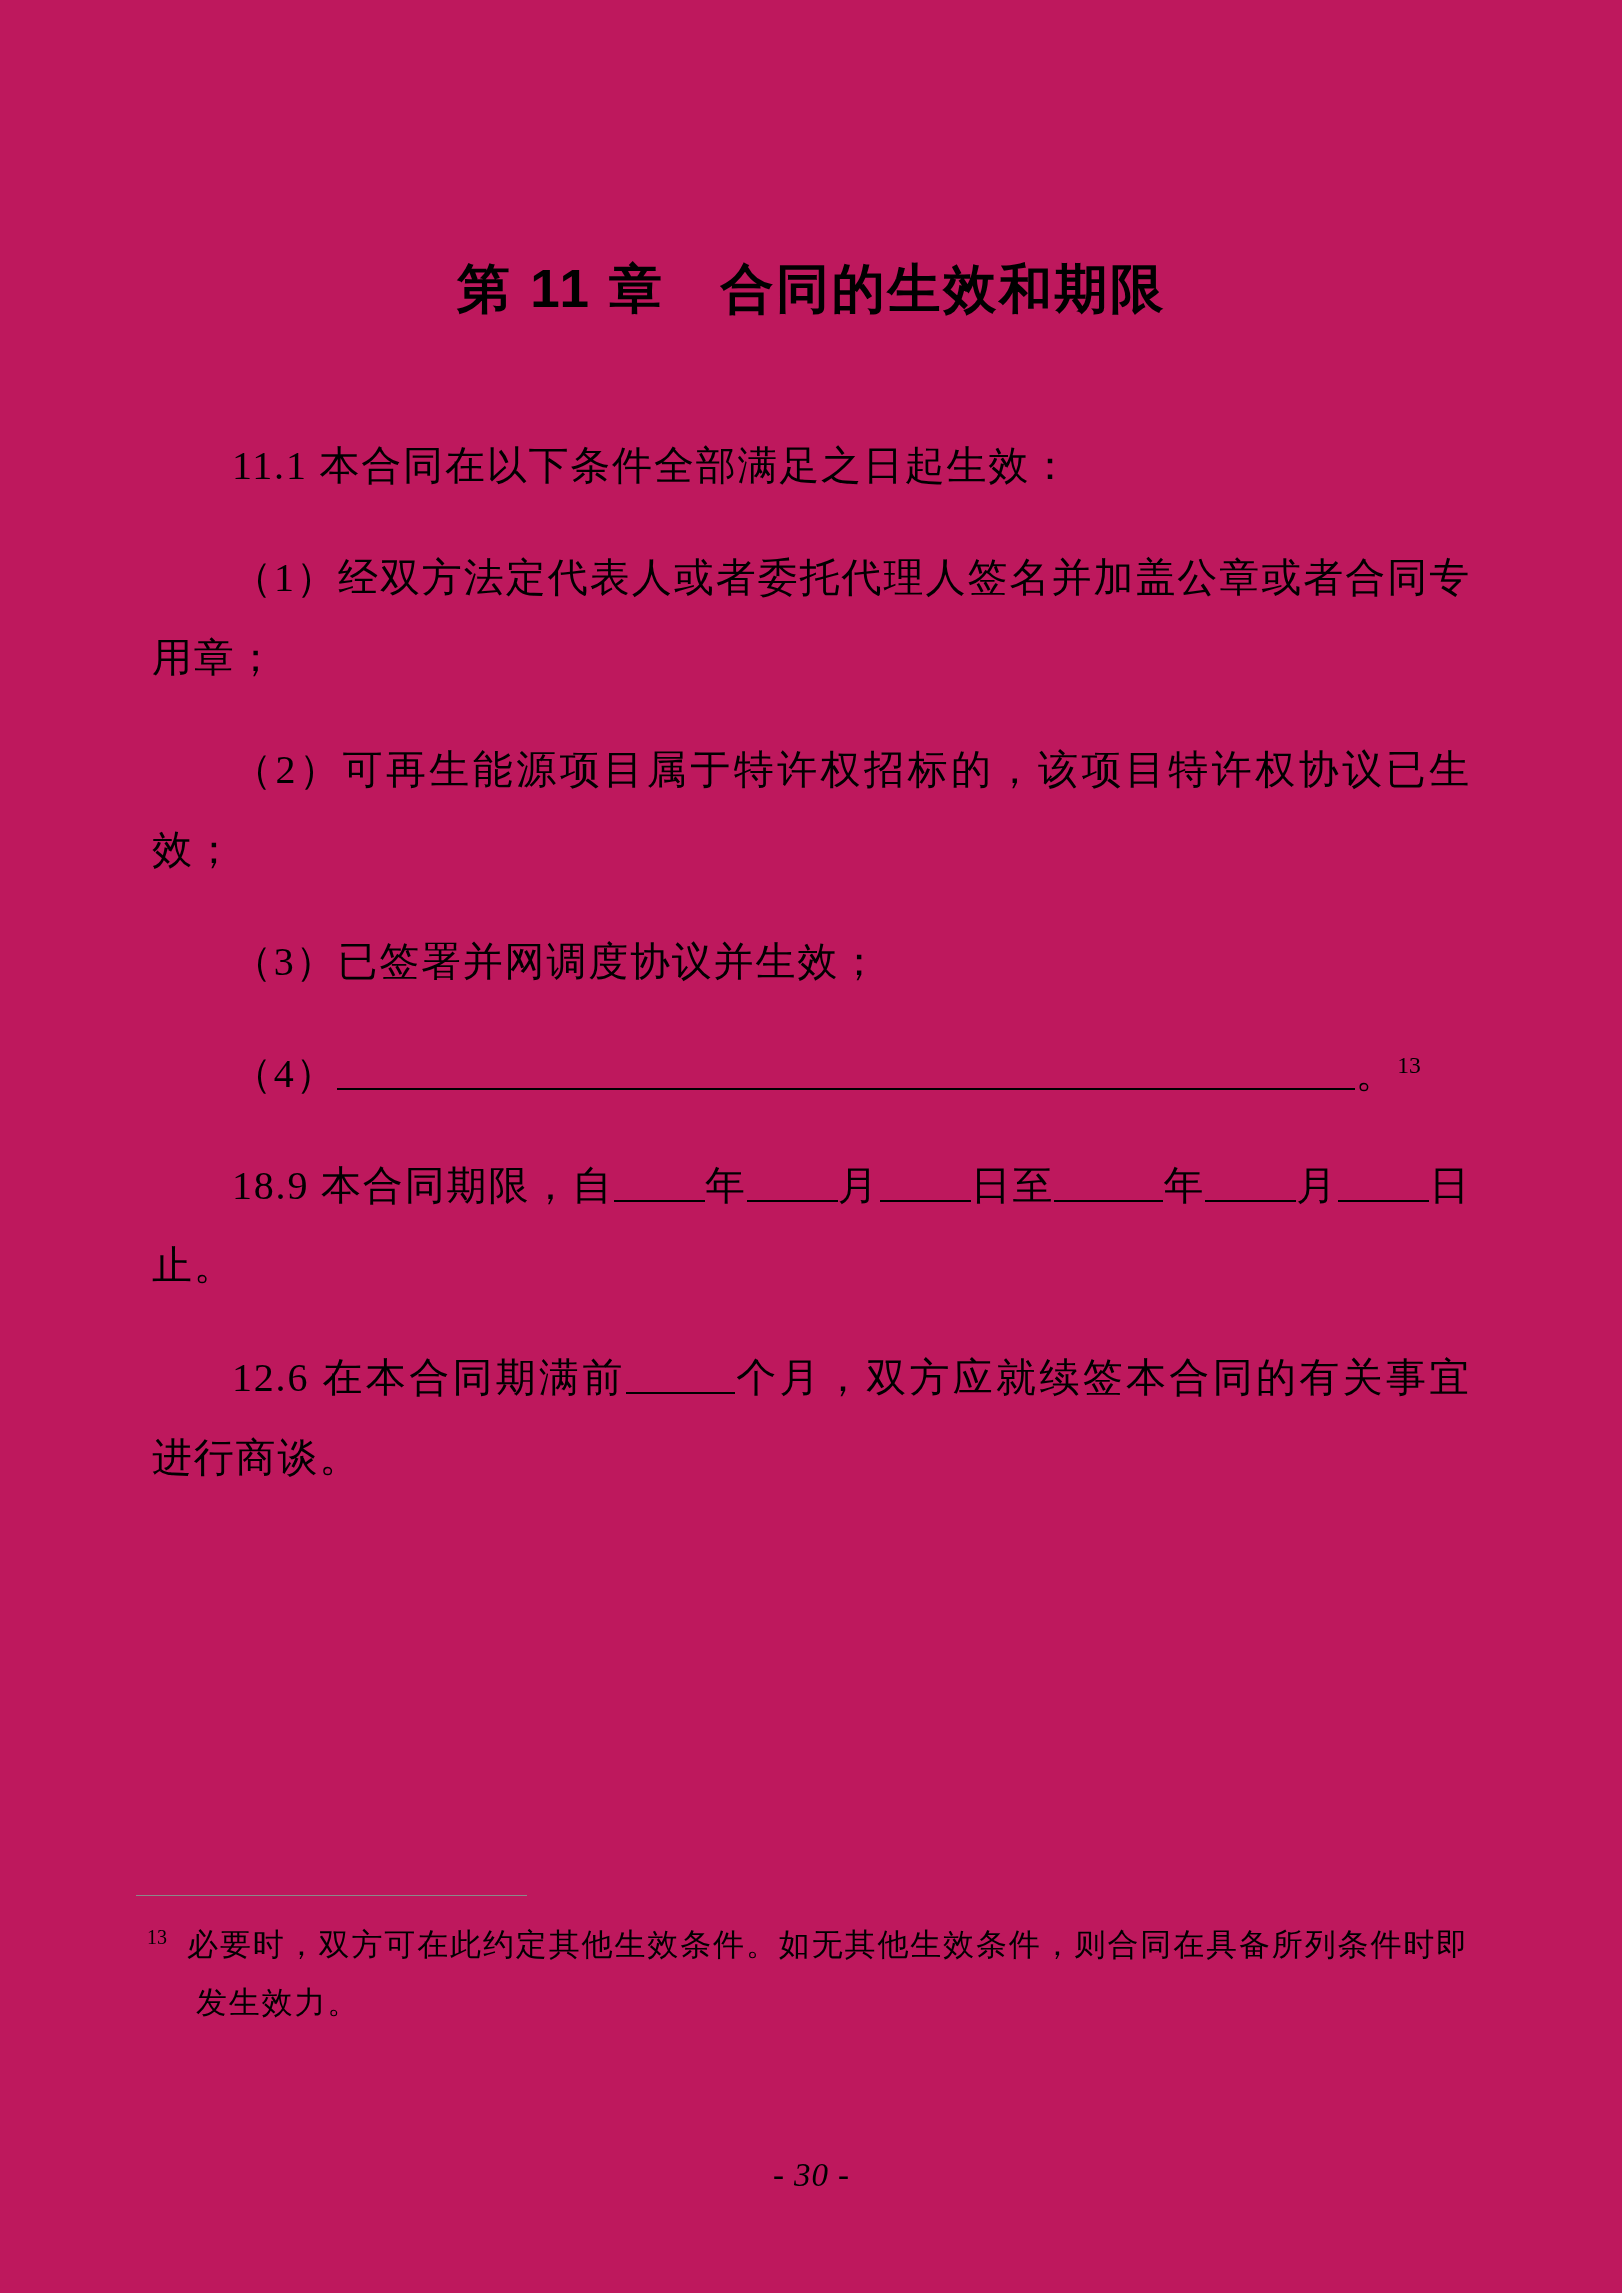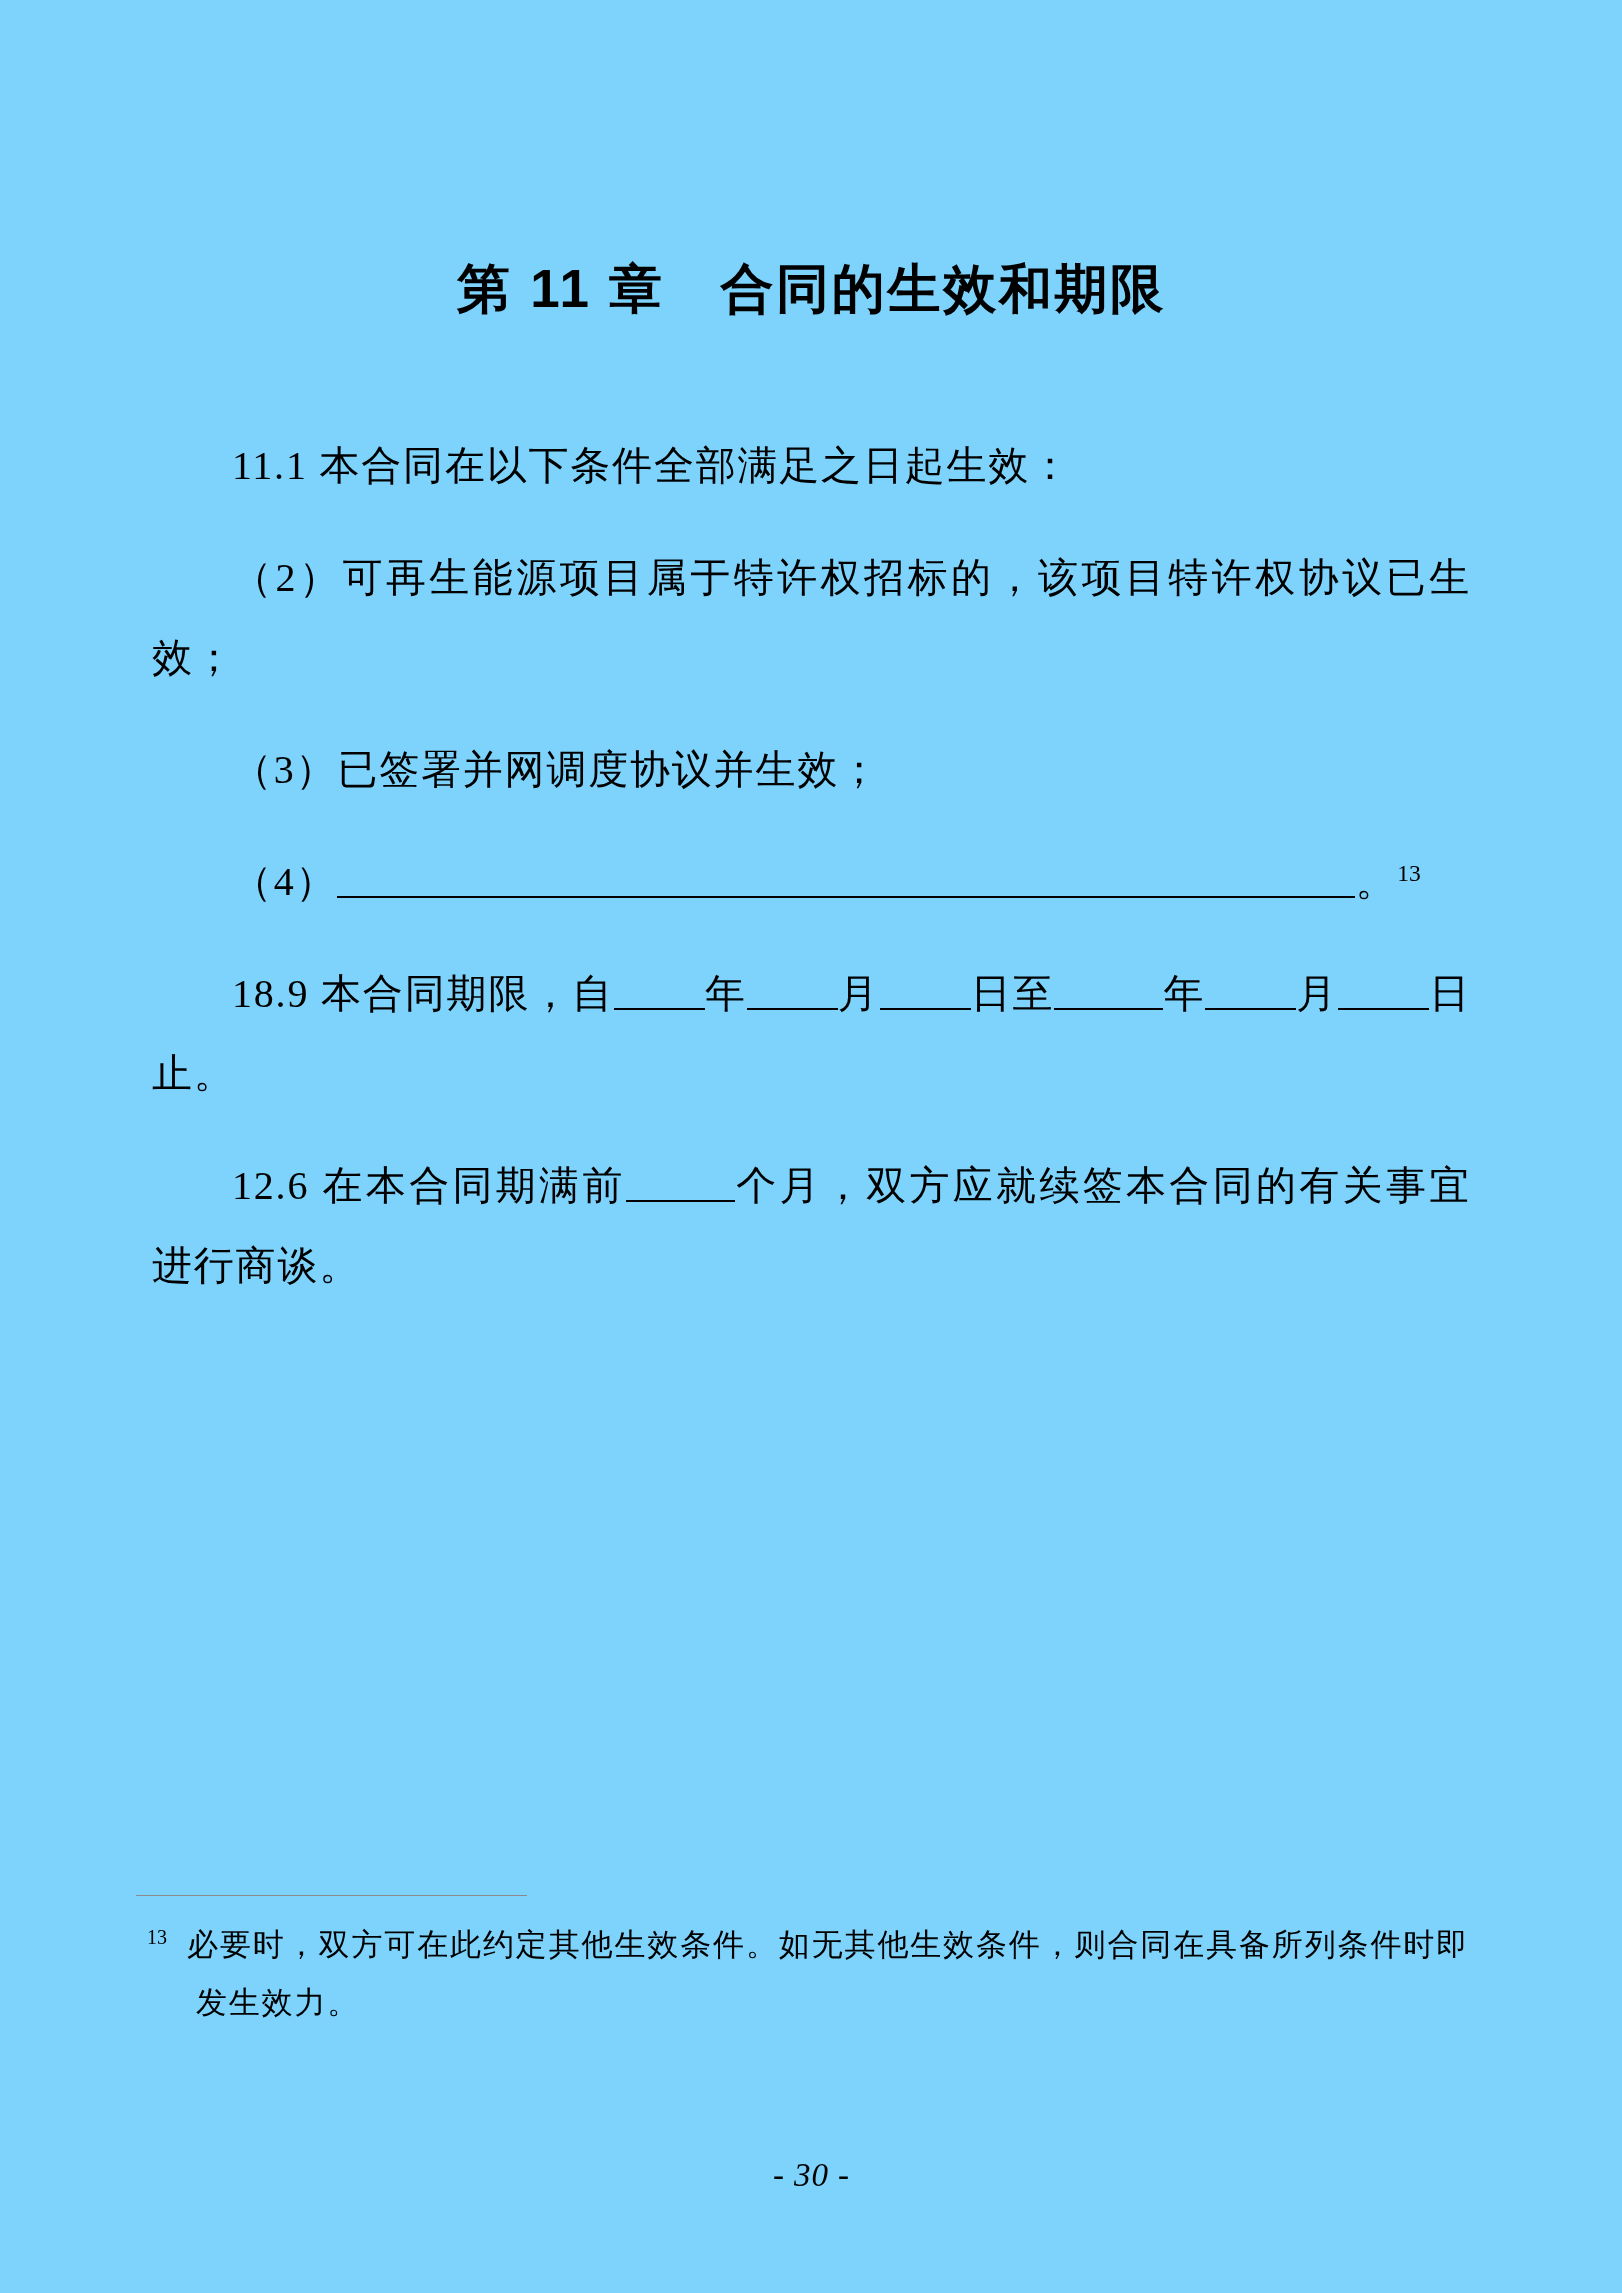--- a/index.html
+++ b/index.html
@@ -5,21 +5,21 @@
   html, body {
     margin: 0;
     padding: 0;
     background: #ffffff;
   }
   .page {
     position: relative;
     width: 1623px;
     height: 2294px;
     margin: 0 auto;
-    background: #7dd3fc;
+    background: #be185d;
     box-sizing: border-box;
     padding: 255px 136px 100px 136px;
     display: flex;
     flex-direction: column;
     font-family: "Liberation Serif", "DejaVu Serif", serif;
     color: #000000;
   }
   .doc-title {
     text-align: center;
     font-family: "Liberation Sans", "DejaVu Sans", sans-serif;
@@ -90,20 +90,21 @@
 </style>
 </head>
 <body>
 
 <div class="page">
 
   <h1 class="doc-title">第 11 章　合同的生效和期限</h1>
 
   <p class="para">11.1 本合同在以下条件全部满足之日起生效：</p>
 
+  <p class="para">（1）经双方法定代表人或者委托代理人签名并加盖公章或者合同专用章；</p>
 
   <p class="para">（2）可再生能源项目属于特许权招标的，该项目特许权协议已生效；</p>
 
   <p class="para">（3）已签署并网调度协议并生效；</p>
 
   <p class="para"><span>（4）</span><span class="blank w-long"></span><span>。</span><sup class="fn-ref">13</sup></p>
 
   <p class="para"><span>18.9 本合同期限，自</span><span class="blank w-short"></span><span>年</span><span class="blank w-short"></span><span>月</span><span class="blank w-short"></span><span>日至</span><span class="blank w-short2"></span><span>年</span><span class="blank w-short"></span><span>月</span><span class="blank w-short"></span><span>日止。</span></p>
 
   <p class="para"><span>12.6 在本合同期满前</span><span class="blank w-short2"></span><span>个月，双方应就续签本合同的有关事宜进行商谈。</span></p>

